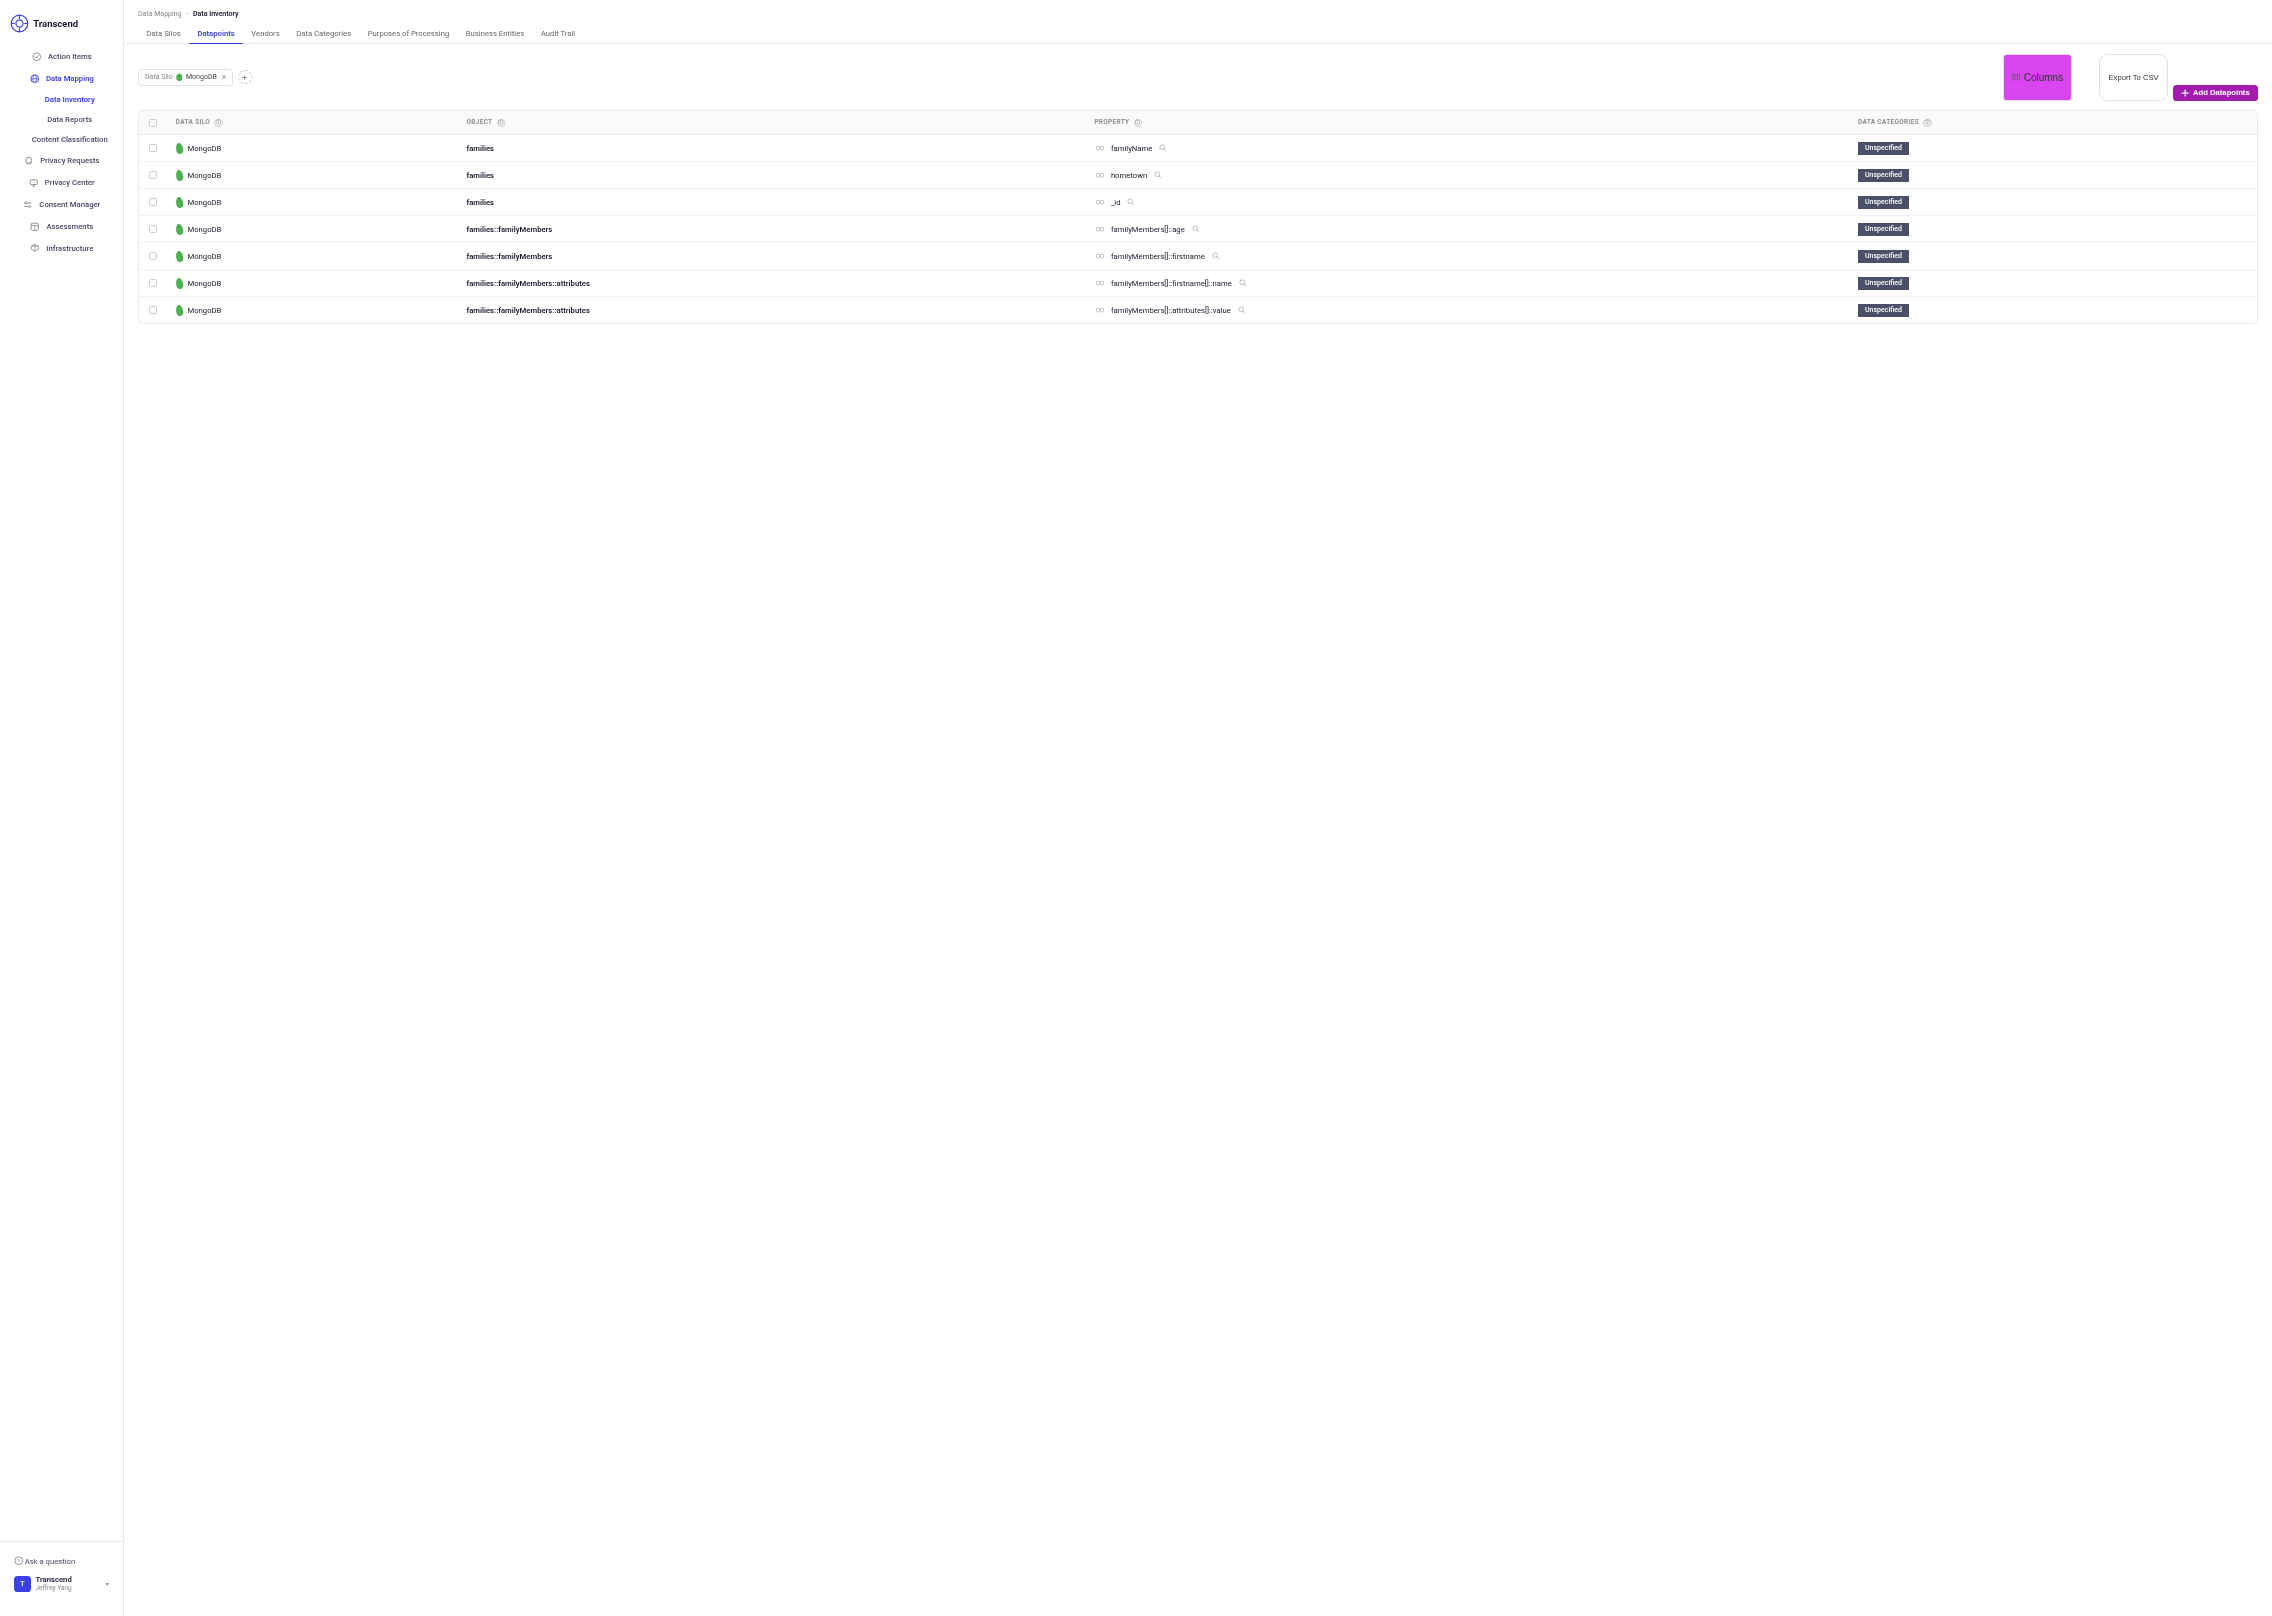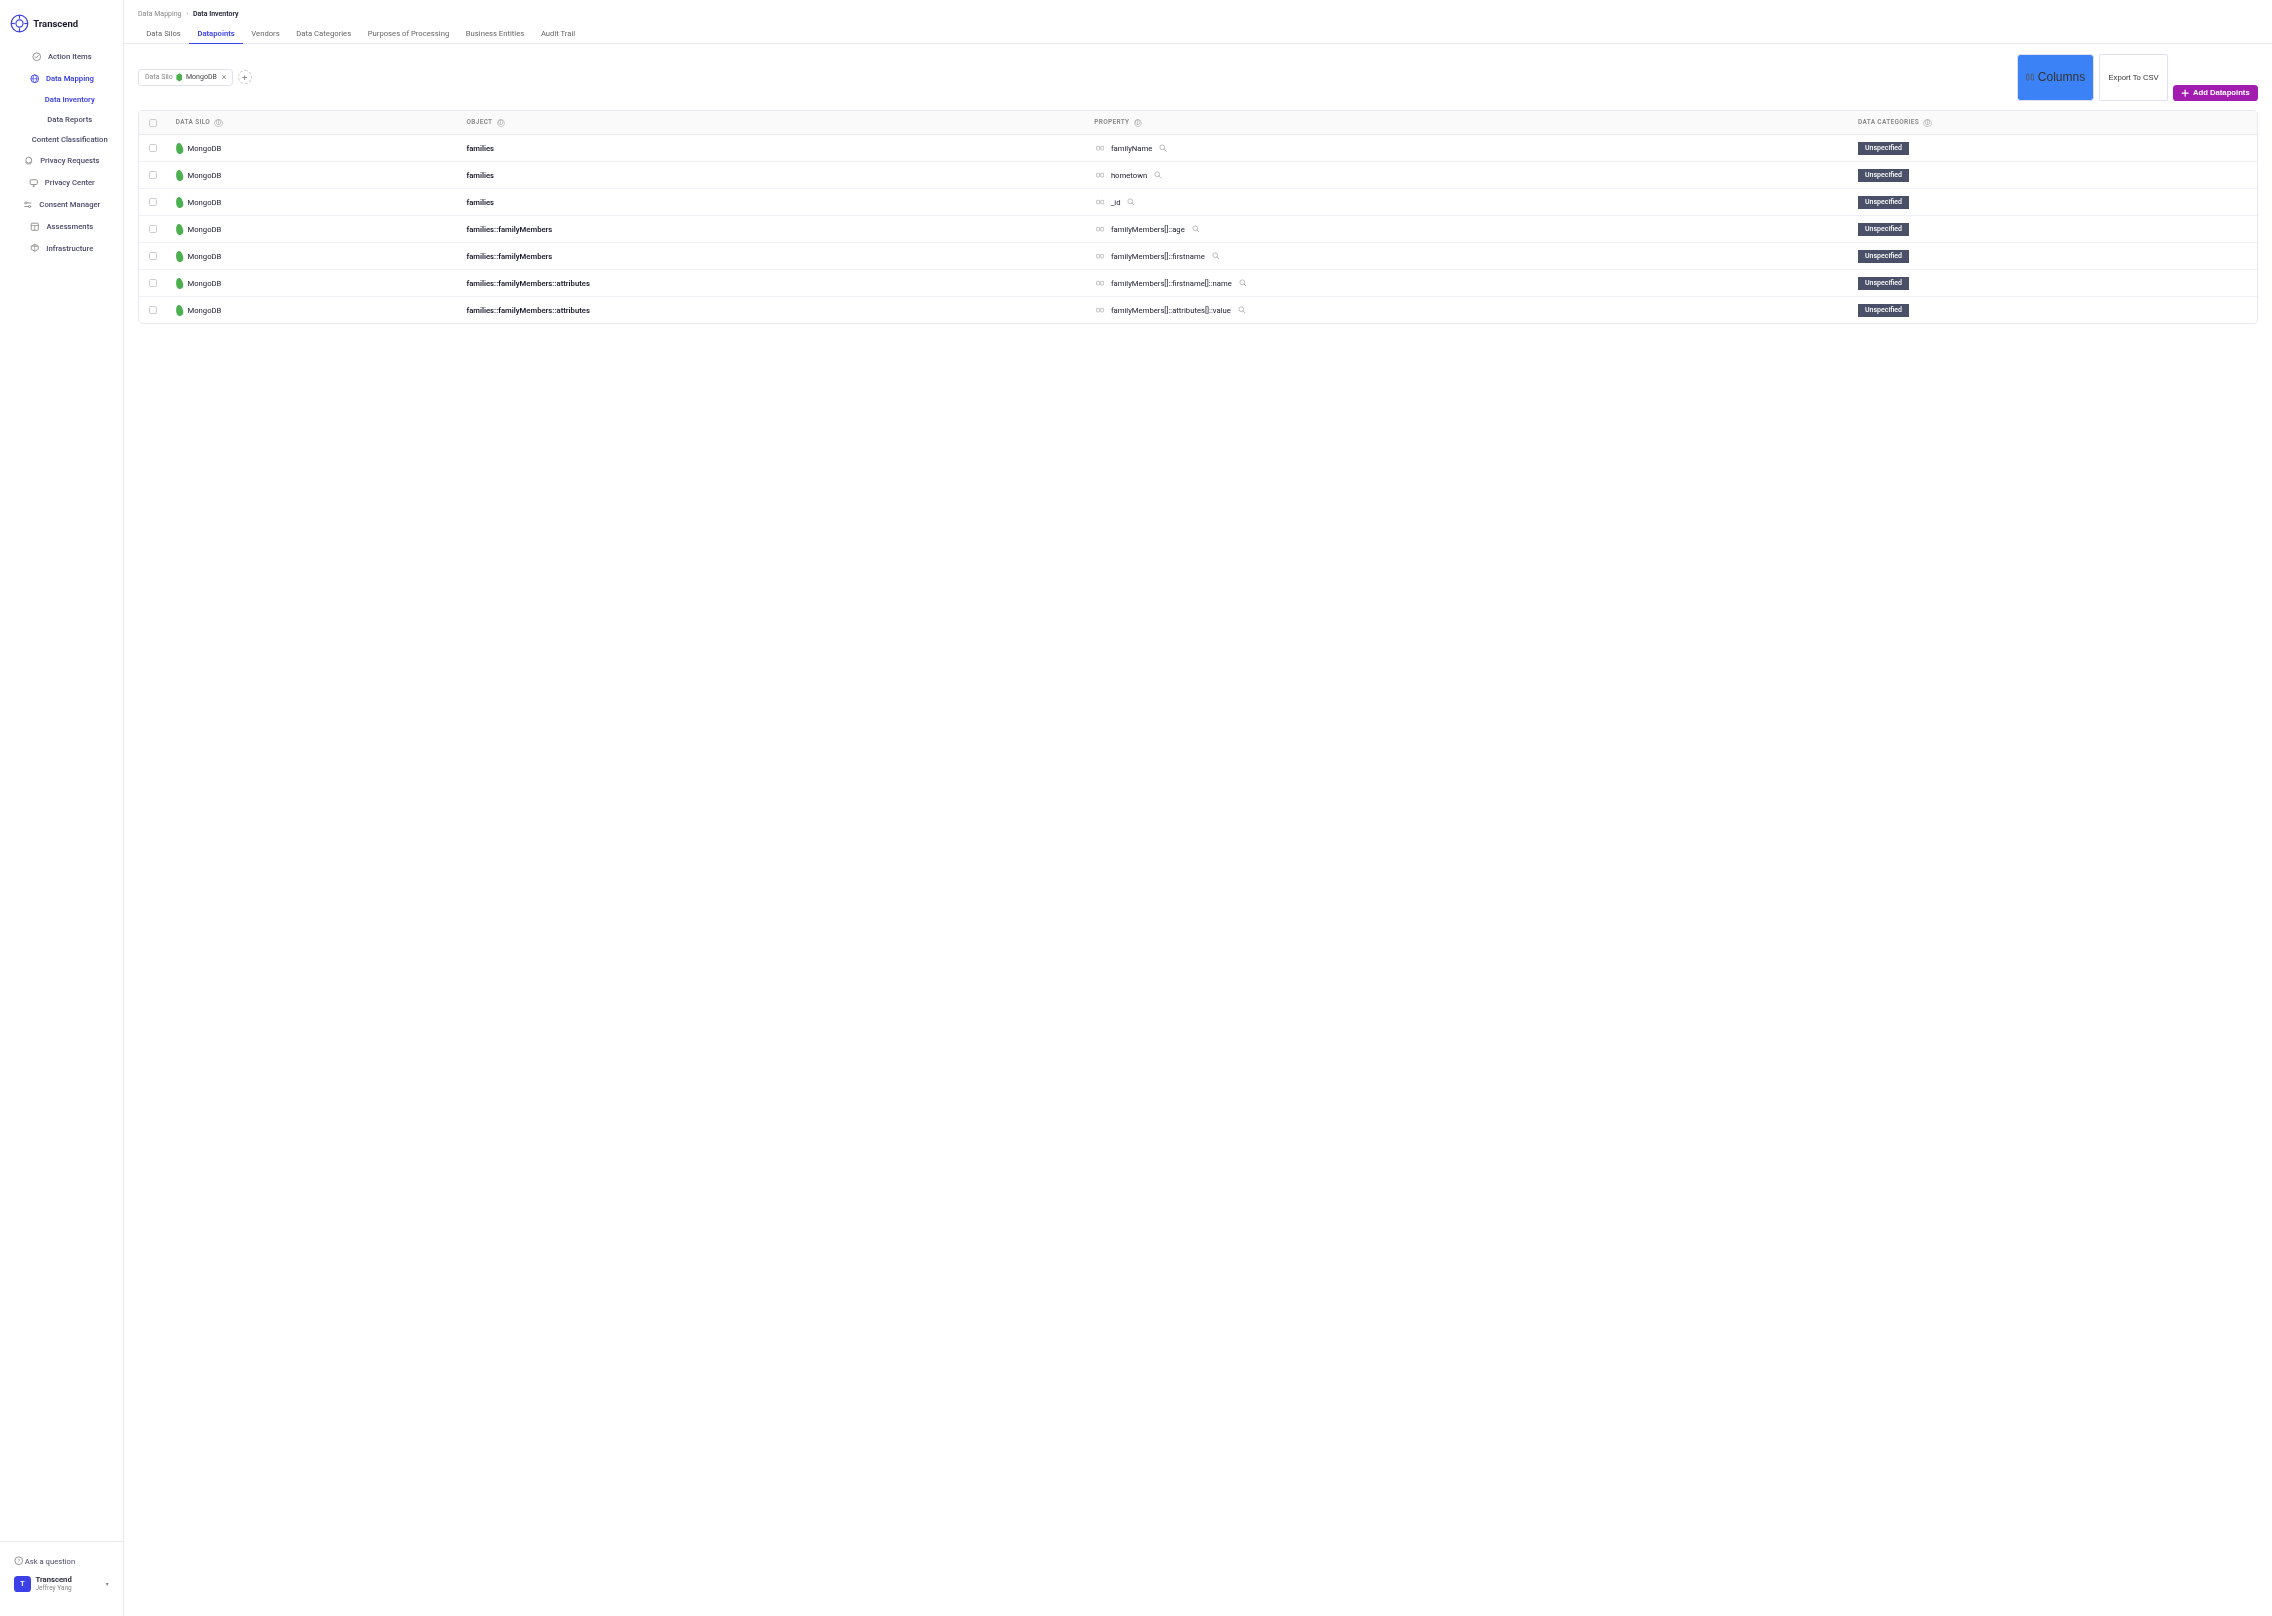--- a/index.html
+++ b/index.html
@@ -39,22 +39,22 @@
     
     .content { flex: 1; overflow: auto; padding: 9.5px 14px; }
     .toolbar { display: flex; align-items: center; gap: 4.7px; margin-bottom: 9.5px; }
     .filter-tag { display: flex; align-items: center; gap: 3.6px; border: 0.6px solid #e0e0f0; border-radius: 3.6px; padding: 2.4px 6px; font-size: 7px; color: #444; background: #fff; }
     .filter-label { color: #888; font-size: 7px; }
     .filter-value-wrap { display: flex; align-items: center; gap: 3.6px; }
     .mongo-dot { width: 6px; height: 8.3px; background: #4caf50; border-radius: 1.8px; clip-path: polygon(50% 0%, 100% 25%, 100% 75%, 50% 100%, 0% 75%, 0% 25%); }
     .filter-close { cursor: pointer; color: #888; font-size: 8.3px; margin-left: 1.2px; }
     .add-filter { width: 14px; height: 14px; border: 0.6px dashed #ccc; border-radius: 50%; display: flex; align-items: center; justify-content: center; cursor: pointer; color: #888; font-size: 9.5px; }
     .toolbar-right { margin-left: auto; display: flex; gap: 4.7px; }
-    .btn-columns { display: flex; align-items: center; gap: 3.6px; border: 0.6px solid #e0e0f0; border-radius: 3.6px; padding: 3.6px 8.3px; font-size: 12px; cursor: pointer; background: #3b82f6; color: #333; }
-    .btn-export { display: flex; align-items: center; gap: 3.6px; border: 0.6px solid #e0e0f0; border-radius: 2px; padding: 3.6px 8.3px; font-size: 7.7px; cursor: pointer; background: #fff; color: #333; }
+    .btn-columns { display: flex; align-items: center; gap: 3.6px; border: 0.6px solid #e0e0f0; border-radius: 3.6px; padding: 3.6px 8.3px; font-size: 10px; cursor: pointer; background: #d946ef; color: #333; }
+    .btn-export { display: flex; align-items: center; gap: 3.6px; border: 0.6px solid #e0e0f0; border-radius: 9px; padding: 3.6px 8.3px; font-size: 7.7px; cursor: pointer; background: #fff; color: #333; margin-left: 22px; }
     .btn-add { display: flex; align-items: flex-end; gap: 3.6px; border-radius: 3.6px; padding: 3.6px 8.3px; font-size: 7.7px; cursor: pointer; background: #a21caf; color: #fff; border: none; font-weight: 600; margin-top: 31px; }
 
     
     .table-wrap { border: 0.6px solid #e8e8f0; border-radius: 4.7px; overflow: hidden; }
     table { width: 100%; border-collapse: collapse; }
     thead tr { background: #fafafa; }
     th { padding: 7px 9.5px; text-align: left; font-size: 6.5px; font-weight: 600; color: #888; letter-spacing: 0.05em; border-bottom: 0.6px solid #e8e8f0; white-space: nowrap; }
     th .info-icon { display: inline-flex; align-items: center; justify-content: center; width: 8.3px; height: 8.3px; border: 0.6px solid #ccc; border-radius: 50%; font-size: 5.3px; color: #999; margin-left: 2.4px; cursor: pointer; }
     td { padding: 7px 9.5px; border-bottom: 0.6px solid #f0f0f8; font-size: 7.7px; vertical-align: middle; }
     tr:last-child td { border-bottom: none; }

